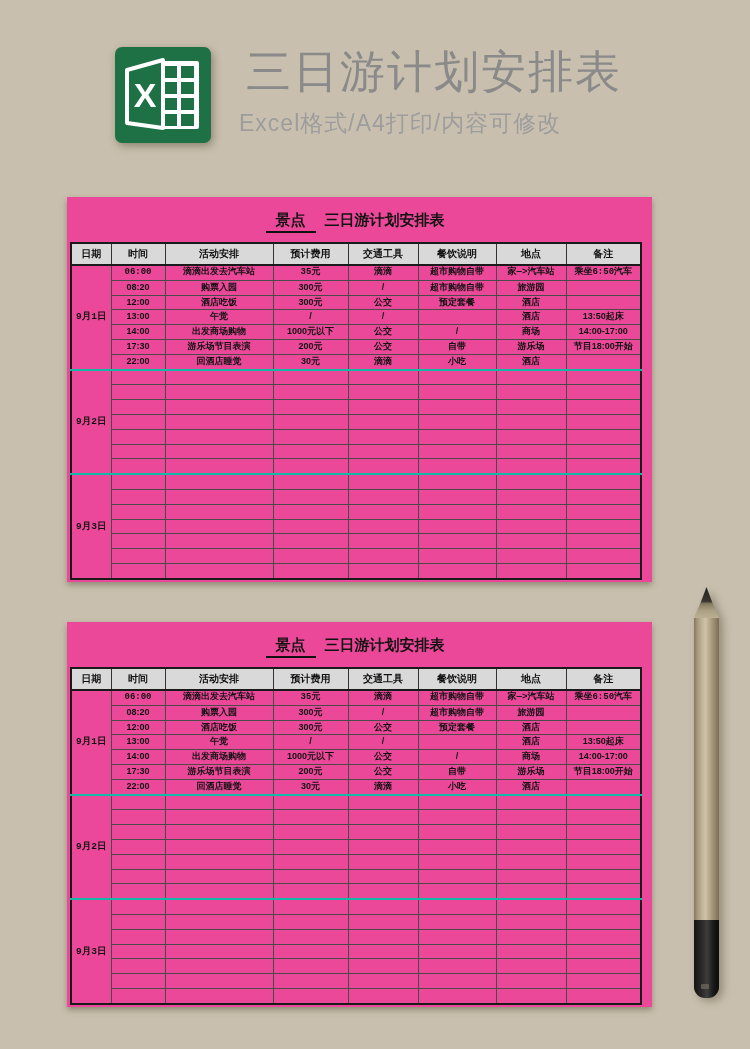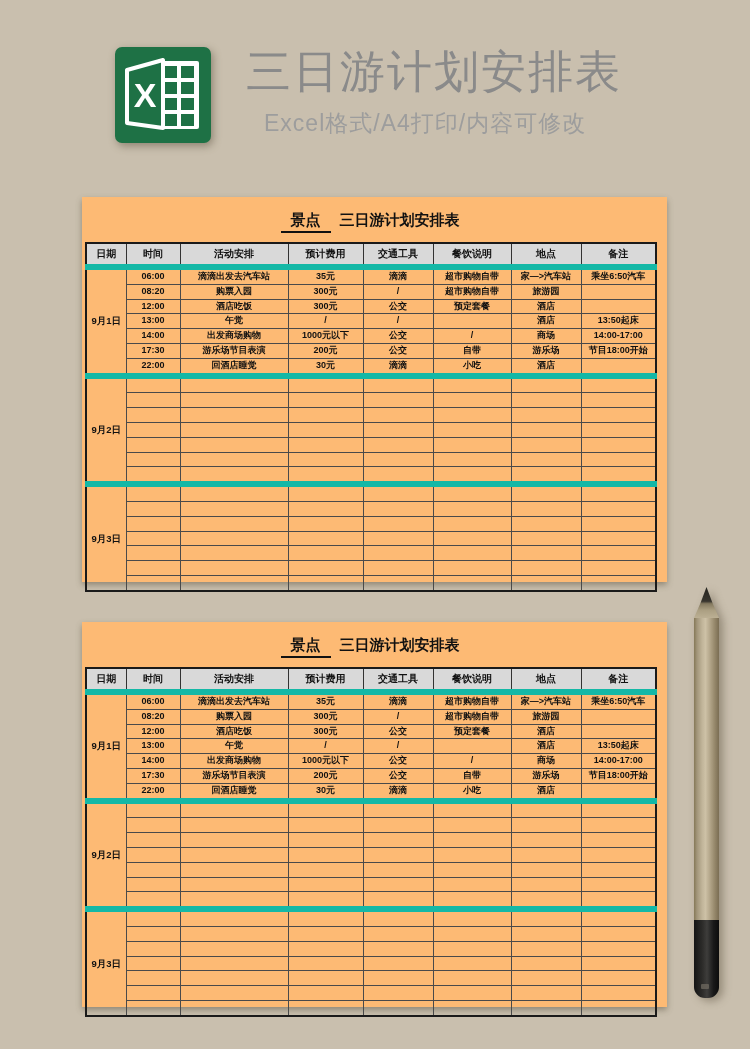--- a/index.html
+++ b/index.html
@@ -13,29 +13,29 @@
   .excel-icon {
     position:absolute; left:115px; top:47px; width:96px; height:96px;
     filter: drop-shadow(2px 3px 4px rgba(70,60,40,.45));
   }
   .brand-title {
     position:absolute; left:246px; top:46px;
     font-size:45px; line-height:52px; font-weight:400;
     color:#8a8a8a; letter-spacing:2px; white-space:nowrap;
   }
   .brand-subtitle {
-    position:absolute; left:264px; top:108px;
+    position:absolute; left:239px; top:108px;
     font-size:23px; line-height:30px; font-weight:400;
     color:#9d9d9d; letter-spacing:1px; white-space:nowrap;
   }
 
   
   .paper {
-    position:absolute; left:82px; width:585px; height:385px;
-    background:#fdba74;
+    position:absolute; left:67px; width:585px; height:385px;
+    background:#ec4899;
     box-shadow:0 3px 6px rgba(80,70,50,.45);
   }
   .paper-1 { top:197px; }
   .paper-2 { top:622px; }
 
   .sheet-title {
     margin-top:14px; height:31px; width:570px; margin-left:3px;
     text-align:center; font-size:15px; font-weight:bold; color:#111;
     white-space:nowrap;
   }
@@ -65,21 +65,21 @@
     height:20px; padding:0;
     font-size:10px; font-weight:bold; color:#111;
   }
   table.sch td {
     border:1px solid #4a4a4a;
     height:13.8px; line-height:13.8px; padding:0;
     font-size:9px; font-weight:bold; color:#111;
     text-align:center; vertical-align:middle;
     overflow:hidden; white-space:nowrap;
   }
-  table.sch tr.day-start td { border-top:6px solid #14b8a6; }
+  table.sch tr.day-start td { border-top:2px solid #14b8a6;font-family:Liberation Mono, monospace; }
   table.sch td.date-cell { font-size:9.5px; }
 
   
   .pencil {
     position:absolute; left:694px; top:587px; width:25px; height:411px;
     filter: drop-shadow(4px 3px 4px rgba(70,60,40,.4));
   }
   .pencil-tip {
     width:100%; height:31px;
     background:linear-gradient(180deg,#26241f 0%,#38352e 46%,#84795f 54%,#ab9f82 75%,#bcb094 100%);

